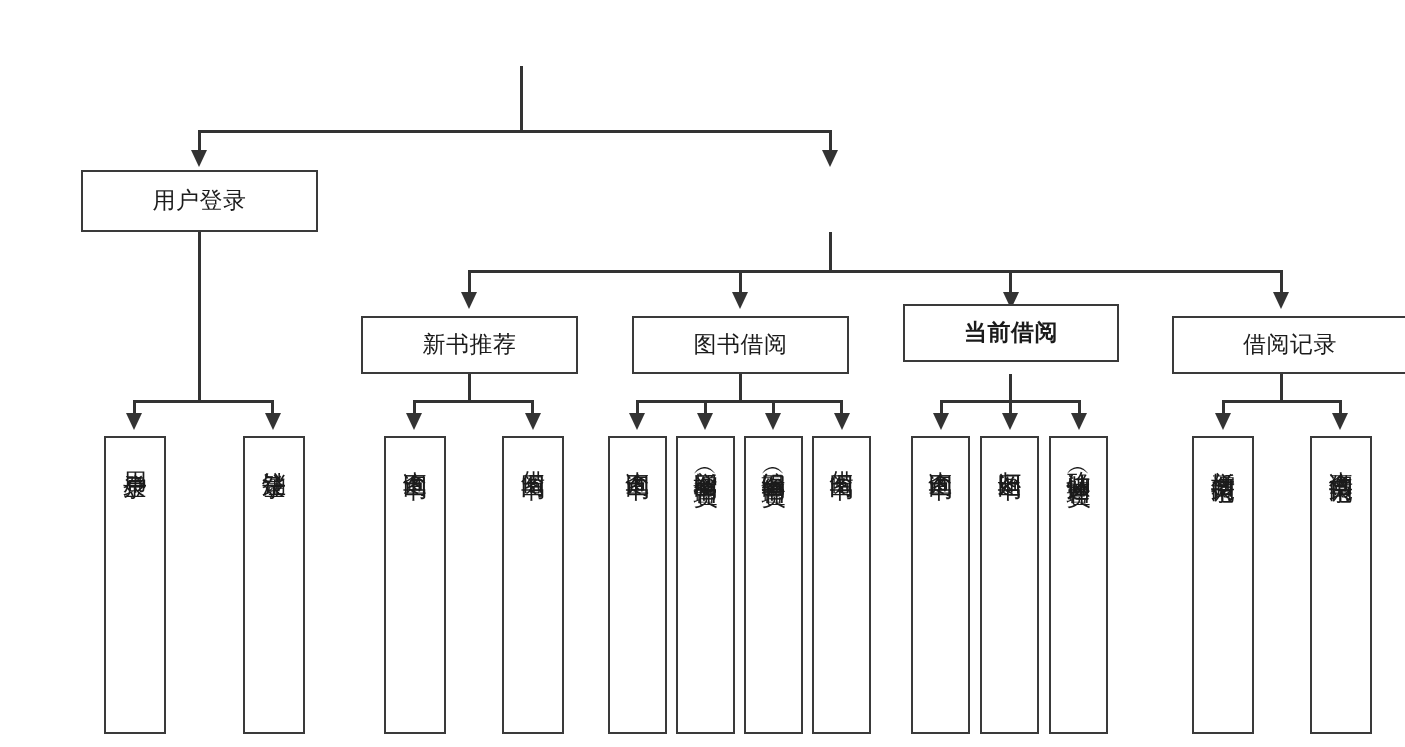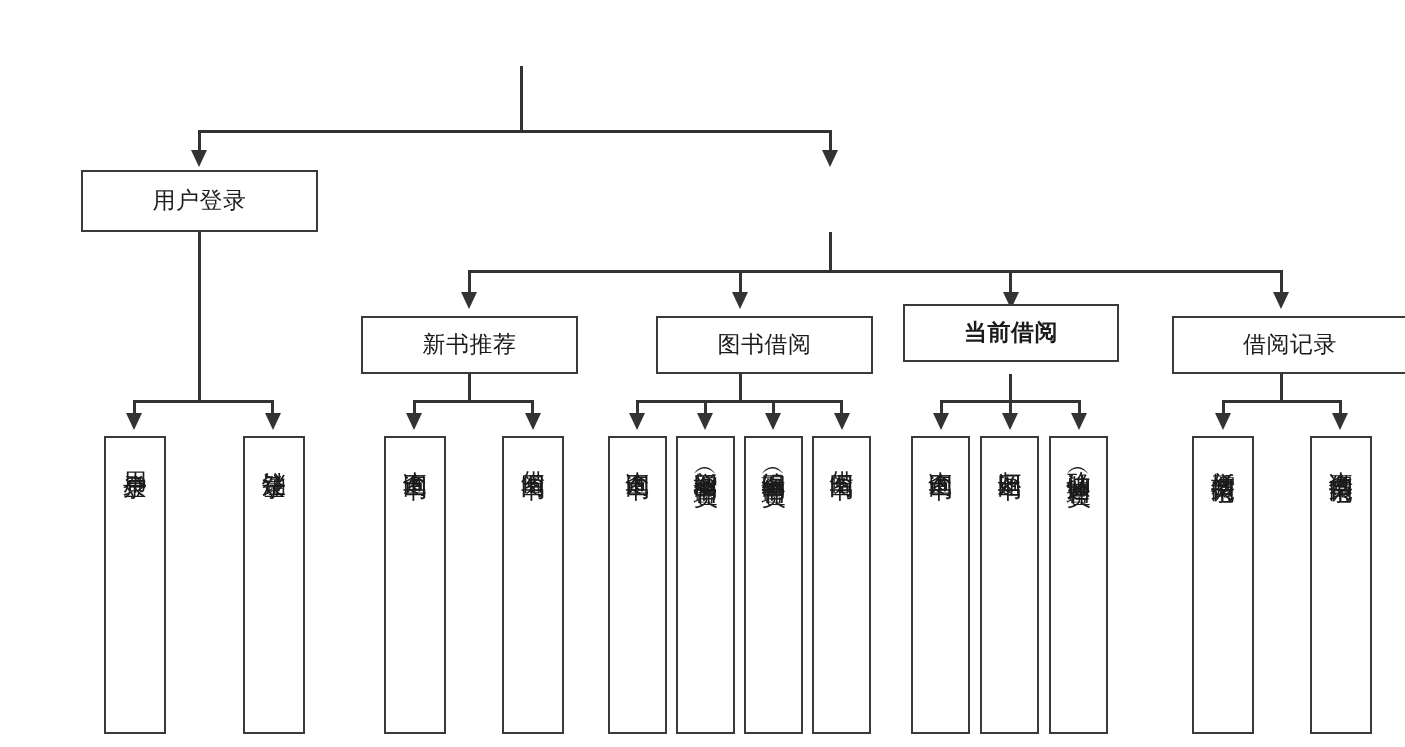--- a/index.html
+++ b/index.html
@@ -107,21 +107,21 @@
   <div class="ln v" style="left:1009px;top:270px;width:2.5px;height:24px;"></div>
   <div class="ln v" style="left:1280px;top:270px;width:2.5px;height:24px;"></div>
   <div class="arrow" style="left:461px;top:292px;"></div>
   <div class="arrow" style="left:732px;top:292px;"></div>
   <div class="arrow" style="left:1003px;top:292px;"></div>
   <div class="arrow" style="left:1273px;top:292px;"></div>
 
   <div class="node h-node" id="n-new-book-recommend" style="left:361px;top:316px;width:217px;height:58px;">
     <span class="lbl">新书推荐</span>
   </div>
-  <div class="node h-node" id="n-book-borrow" style="left:632px;top:316px;width:217px;height:58px;margin-left:24px;">
+  <div class="node h-node" id="n-book-borrow" style="left:632px;top:316px;width:217px;height:58px;">
     <span class="lbl">图书借阅</span>
   </div>
   <div class="node h-node" id="n-current-borrow" style="left:903px;top:304px;width:216px;height:58px;font-weight:bold;">
     <span class="lbl">当前借阅</span>
   </div>
   <div class="node h-node" id="n-borrow-record" style="left:1172px;top:316px;width:236px;height:58px;">
     <span class="lbl">借阅记录</span>
   </div>
 
   <div class="ln v" style="left:468px;top:374px;width:2.5px;height:28px;"></div>

